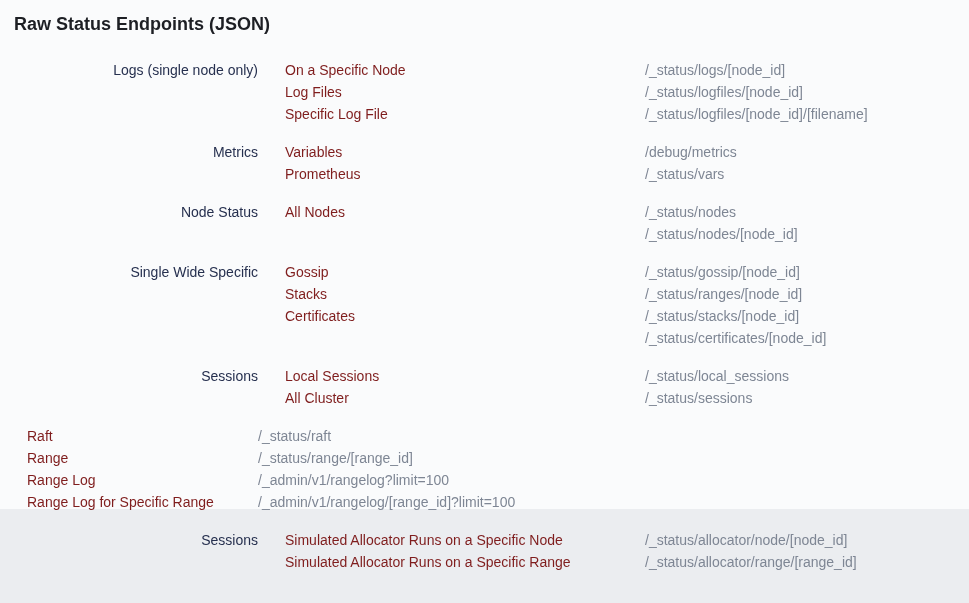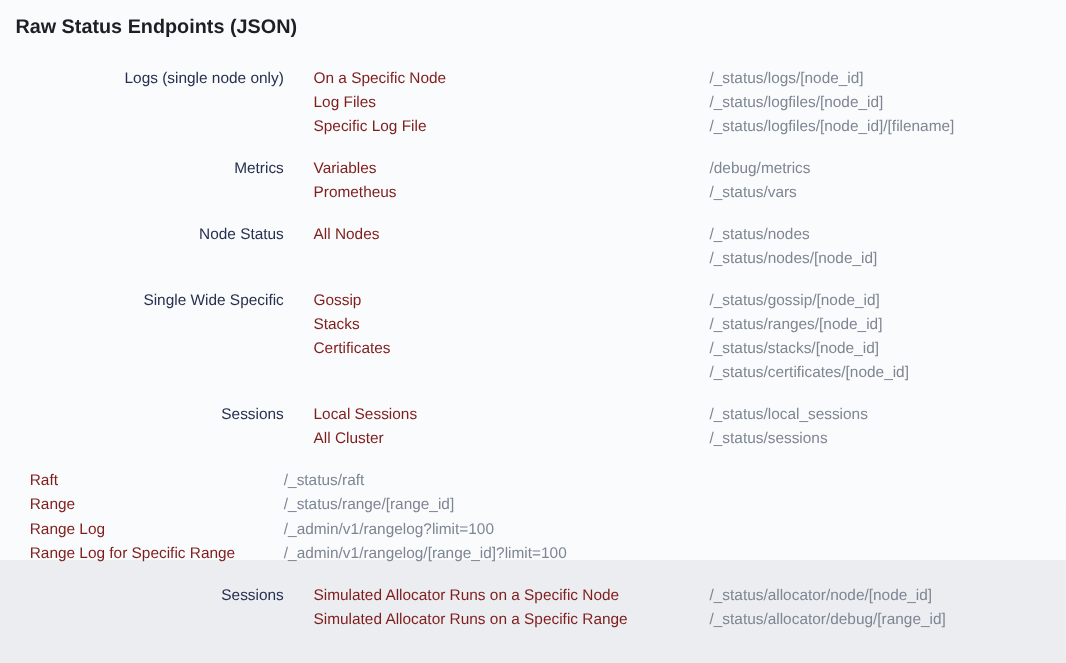--- a/index.html
+++ b/index.html
@@ -139,17 +139,17 @@
         </div>
       </div>
       <div class="section">
         <div class="category">Sessions</div>
         <div class="links">
           <a class="endpoint-link" href="#">Simulated Allocator Runs on a Specific Node</a>
           <a class="endpoint-link" href="#">Simulated Allocator Runs on a Specific Range</a>
         </div>
         <div class="paths">
           <div class="endpoint-path">/_status/allocator/node/[node_id]</div>
-          <div class="endpoint-path">/_status/allocator/debug/[range_id]</div>
+          <div class="endpoint-path">/_status/allocator/range/[range_id]</div>
         </div>
       </div>
     </div>
 </div>
 
 </body></html>

